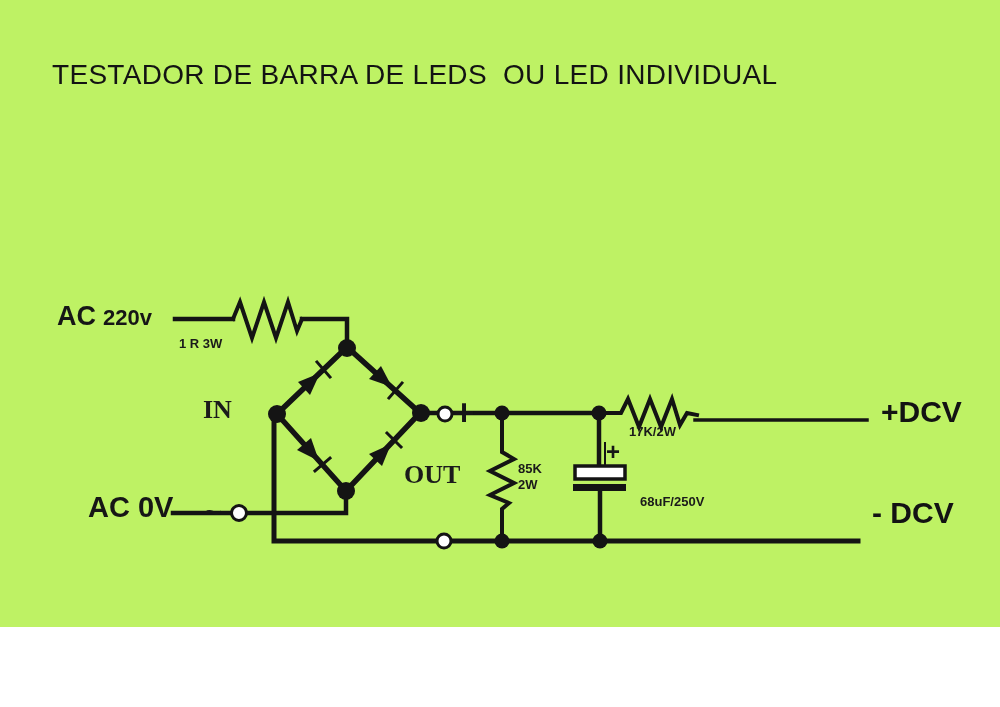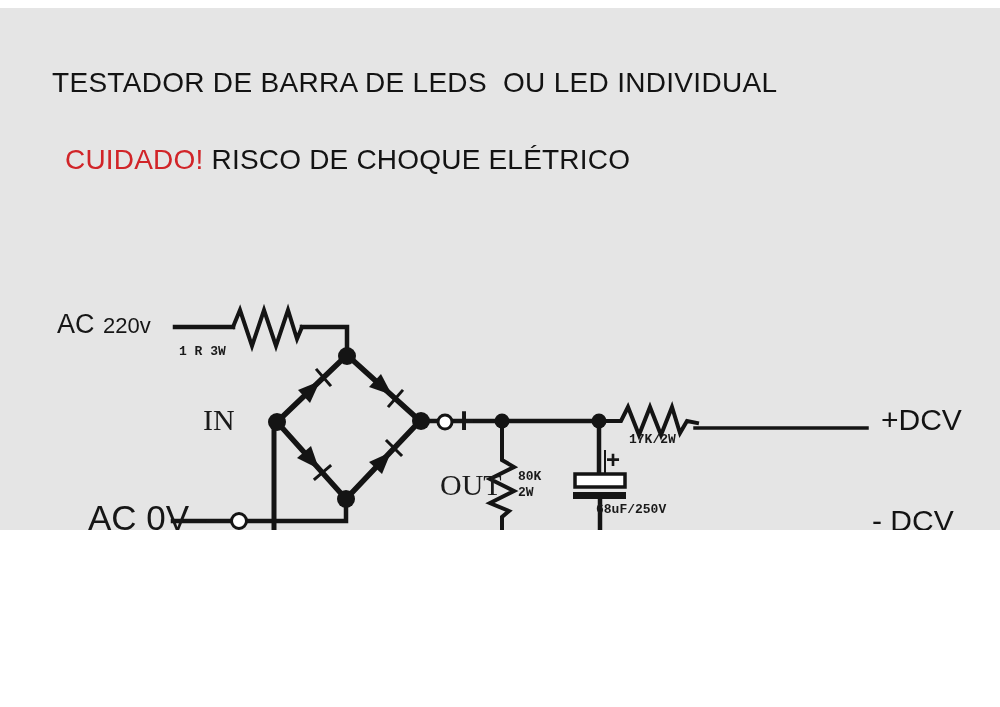--- a/index.html
+++ b/index.html
@@ -1,55 +1,54 @@
 <!DOCTYPE html>
 <html><head>
 <meta charset="utf-8">
 <style>
   html,body{margin:0;padding:0;background:#fff;}
   #stage{
-    position:relative;width:1000px;height:522px;background:#e5e5e5;overflow:hidden;
-    font-family:"Liberation Sans",sans-serif;color:#111;margin-top:8px;
+    position:relative;width:1000px;height:627px;background:#bef264;overflow:hidden;
+    font-family:"Liberation Sans",sans-serif;color:#111;
   }
   .abs{position:absolute;}
   #title{
     left:52px;top:59px;font-size:28px;letter-spacing:.3px;white-space:pre;color:#131313;
   }
   #warning{
     left:65px;top:136px;font-size:28px;letter-spacing:.2px;white-space:pre;color:#131313;
   }
   #warning .red{color:#d12428;}
   #schem-svg{left:0;top:0;width:1000px;height:707px;}
-  .lbl{position:absolute;color:#161616;line-height:1.05;}
-  .serif{font-family:"Liberation Serif",serif;font-size:30px;color:#1b1b1b;}
-  .small-bold{font-family:Liberation Mono, monospace;font-weight:bold;font-size:13px;color:#1a1a1a;}
+  .lbl{position:absolute;color:#161616;line-height:1.05;font-weight:bold;}
+  .serif{font-family:"Liberation Serif",serif;font-size:26px;color:#1b1b1b;}
+  .small-bold{font-family:Liberation Sans, sans-serif;font-weight:bold;font-size:13px;color:#1a1a1a;}
   .big{font-size:30px;color:#131313;}
   .sym{display:flex;align-items:center;justify-content:center;}
   #ac-prefix{left:57px;top:302px;font-size:27px;}
   #ac-voltage{left:103px;top:306px;font-size:22px;}
   #lbl-1r3w{left:179px;top:337px;}
   #lbl-in{left:203px;top:396px;}
-  #lbl-out{left:440px;top:461px;}
+  #lbl-out{left:404px;top:461px;}
   #lbl-68k{left:518px;top:461px;line-height:16px;}
   #lbl-10k{left:629px;top:425px;}
-  #lbl-cap{left:596px;top:495px;}
+  #lbl-cap{left:640px;top:495px;}
   #lbl-pdcv{left:881px;top:396px;text-align:center;}
   #lbl-ndcv{left:872px;top:497px;}
-  #lbl-ac0v{left:88px;top:492px;font-size:35px;}
+  #lbl-ac0v{left:88px;top:492px;font-size:29px;}
   #sym-tilde{left:200px;top:500px;width:26px;height:26px;font-size:30px;}
   #sym-plus-out{left:450px;top:399px;width:28px;height:28px;font-size:36px;font-weight:bold;}
   #sym-plus-cap{left:602px;top:442px;width:22px;height:20px;font-size:24px;font-weight:bold;}
 </style>
 </head>
 <body>
 
 <div id="stage">
 
   <div id="title" class="abs">TESTADOR DE BARRA DE LEDS  OU LED INDIVIDUAL</div>
-  <div id="warning" class="abs"><span class="red">CUIDADO!</span><span> RISCO DE CHOQUE ELÉTRICO</span></div>
 
   <svg id="schem-svg" class="abs" viewBox="0 0 1000 707" xmlns="http://www.w3.org/2000/svg">
     <g stroke="#141414" fill="none" stroke-linecap="square" stroke-linejoin="miter">
 
       <path stroke-width="4.5" d="M175,319 H233"></path>
       <path stroke-width="4" d="M233,319 L240,302 L252,338 L264,302 L276,338 L288,302 L297,331 L302,319"></path>
       <path stroke-width="4.5" d="M302,319 H347 V341"></path>
 
       <path stroke-width="5.5" d="M347,347 L277,414 L346,491 L420,413 Z"></path>
 
@@ -100,21 +99,21 @@
       <circle cx="444" cy="541" r="7"></circle>
       <circle cx="239" cy="513" r="7.5"></circle>
     </g>
   </svg>
 
   <span id="ac-prefix" class="lbl">AC</span>
   <span id="ac-voltage" class="lbl">220v</span>
   <span id="lbl-1r3w" class="lbl small-bold">1 R 3W</span>
   <span id="lbl-in" class="lbl serif">IN</span>
   <span id="lbl-out" class="lbl serif">OUT</span>
-  <span id="lbl-68k" class="lbl small-bold"><span>80K</span><br>
+  <span id="lbl-68k" class="lbl small-bold"><span>85K</span><br>
       <span>2W</span></span>
   <span id="lbl-10k" class="lbl small-bold">17K/2W</span>
   <span id="lbl-cap" class="lbl small-bold">68uF/250V</span>
   <span id="lbl-pdcv" class="lbl big">+DCV</span>
   <span id="lbl-ndcv" class="lbl big">- DCV</span>
   <span id="lbl-ac0v" class="lbl">AC 0V</span>
   <span id="sym-tilde" class="lbl sym">~</span>
   <span id="sym-plus-out" class="lbl sym">+</span>
   <span id="sym-plus-cap" class="lbl sym">+</span>
 

